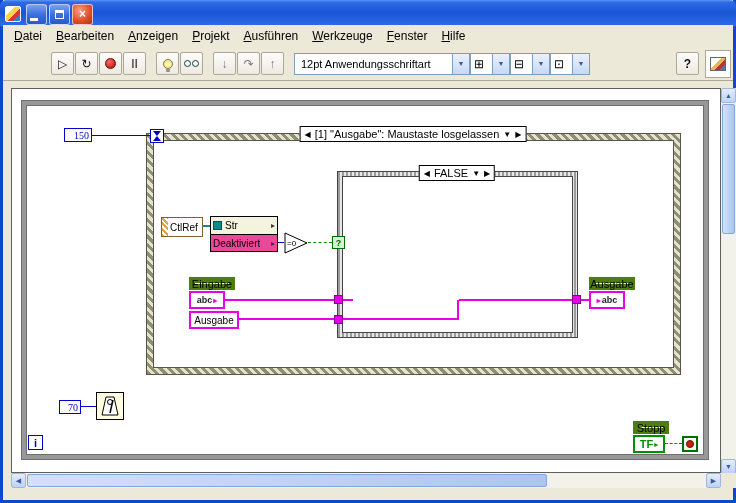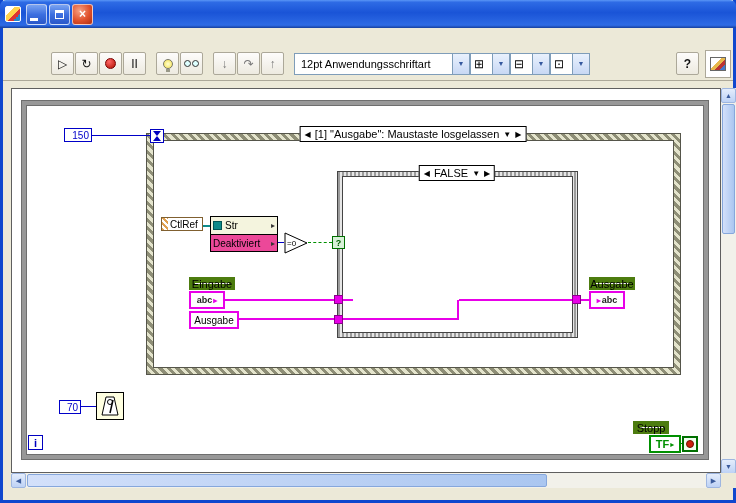--- a/index.html
+++ b/index.html
@@ -52,21 +52,21 @@
   
   .diagram { position:absolute; left:8px; top:88px; width:710px; height:385px; background:#fff;
     border:1px solid #5f5f5f; }
   .abs { position:absolute; }
   .while-loop { left:10px; top:12px; width:686px; height:358px; border:4px solid #989898;
     outline:1px solid #6e6e6e; box-shadow:inset 0 0 0 1px #6e6e6e; }
   .term { background:#fff; display:flex; align-items:center; justify-content:center; }
   .iter-term { left:16px; top:346px; width:15px; height:15px; border:1px solid #0000C0;
     color:#0000C0; font-size:11px; font-weight:bold; }
   .num-const { border:1px solid #0000C8; color:#0000C8; background:#fff; font-size:10px;
-    display:flex; align-items:center; justify-content:flex-end; padding-right:2px; }
+    display:flex; align-items:center; justify-content:flex-end; padding-right:2px;font-family:Liberation Serif, serif; }
   .wire { background:#0000C8; }
   .wire-pink { background:#E800E8; }
   .wire-bool { border-top:1px dashed #009000; background:none; }
   .wire-teal { background:#0E8A8A; }
   
   .event-struct { left:135px; top:45px; width:533px; height:240px;
     background:repeating-linear-gradient(45deg,#8E8E76 0 3px,#E4E4CC 3px 6px); outline:1px solid #55554a; }
   .event-inner { position:absolute; left:6px; top:6px; right:6px; bottom:6px; background:#fff; border:1px solid #55554a; }
   .sel-label { display:inline-flex; align-items:center; gap:4px; background:#fff; border:1px solid #000;
     font-size:11px; padding:1px 4px; height:16px; white-space:nowrap; }
@@ -77,29 +77,29 @@
   .case-inner { position:absolute; left:4px; top:4px; right:4px; bottom:4px; background:#fff; border:1px solid #444; }
   .q-term { left:320px; top:147px; width:13px; height:13px; border:1px solid #007000; background:#D8F0D8;
     color:#006000; font-size:9px; font-weight:bold; }
   .tunnel { width:9px; height:9px; background:#E800E8; border:1px solid #8a008a; }
   .lbl-box { background:#fff; border:6px solid #4d7c0f; font-size:11px; display:flex; align-items:center; justify-content:center; color:#000; }
   .str-term { border:2px solid #E800E8; background:#fff; font-size:9px; font-weight:bold; color:#222;
     display:flex; align-items:center; justify-content:center; gap:1px; }
   .str-term .arr { color:#E800E8; font-size:8px; }
   .local-var { border:2px solid #E800E8; background:#fff; font-size:10px; color:#000;
     display:flex; align-items:center; justify-content:center; }
-  .ctlref { left:149px; top:128px; width:42px; height:14px; border:1px solid #806030; background:#fff;
+  .ctlref { left:149px; top:128px; width:42px; height:20px; border:1px solid #806030; background:#fff;
     display:flex; align-items:center; font-size:10px; color:#000; }
   .ctlref .stripe { width:6px; height:100%; background:repeating-linear-gradient(45deg,#E0A050 0 2px,#fff 2px 4px); margin-right:2px; }
   .prop-node { left:198px; top:127px; width:68px; height:36px; border:1px solid #000; background:#ec4899; }
   .prop-row { height:17px; display:flex; align-items:center; font-size:10px; padding:0 2px; color:#000; }
   .prop-row.r1 { border-bottom:1px solid #000; background:#F4F4DE; height:18px; }
   .prop-ico { width:9px; height:9px; background:#0E8A8A; margin-right:3px; border:1px solid #055; }
   .prop-row .out { margin-left:auto; font-size:8px; color:#333; }
-  .bool-term { border:2px solid #009000; background:#fff; display:flex; align-items:center; justify-content:center; gap:1px;margin-left:16px; }
+  .bool-term { border:2px solid #009000; background:#fff; display:flex; align-items:center; justify-content:center; gap:1px; }
   .bool-term .tf { color:#009000; font-weight:bold; font-size:11px; }
   .bool-term .arr { color:#009000; font-size:8px; }
   .cond-term { left:670px; top:347px; width:16px; height:16px; border:2px solid #007000; background:#F0FFF0;
     display:flex; align-items:center; justify-content:center; }
   .cond-term .stopdot { width:8px; height:8px; border-radius:50%; background:#CC2010; border:1px solid #701000; }
   .hg-wrap { left:138px; top:40px; width:14px; height:14px; border:1px solid #0000C0; background:#fff; position:absolute; }
   .hg-top { position:absolute; left:2px; top:1px; width:0; height:0; border-left:4px solid transparent; border-right:4px solid transparent; border-top:5px solid #0000C0; }
   .hg-bot { position:absolute; left:2px; bottom:1px; width:0; height:0; border-left:4px solid transparent; border-right:4px solid transparent; border-bottom:5px solid #0000C0; }
   .wait-icon { left:84px; top:303px; width:28px; height:28px; border:1px solid #000; background:#FFFFE0;
     display:flex; align-items:center; justify-content:center; }
@@ -122,20 +122,30 @@
       <div class="tb-btn">
           <span class="glyph-min"></span>
         </div>
       <div class="tb-btn">
           <span class="glyph-max"></span>
         </div>
       <div class="tb-btn close">×</div>
     </div>
   </div>
 
+  <div class="menubar">
+    <span class="menu-item">Datei</span>
+    <span class="menu-item">Bearbeiten</span>
+    <span class="menu-item">Anzeigen</span>
+    <span class="menu-item">Projekt</span>
+    <span class="menu-item">Ausführen</span>
+    <span class="menu-item">Werkzeuge</span>
+    <span class="menu-item">Fenster</span>
+    <span class="menu-item">Hilfe</span>
+  </div>
 
   <div class="toolbar">
     <div class="tool-btn">▷</div>
     <div class="tool-btn">↻</div>
     <div class="tool-btn">
         <span class="red-dot"></span>
       </div>
     <div class="tool-btn">II</div>
     <div class="tool-gap"></div>
     <div class="tool-btn">

